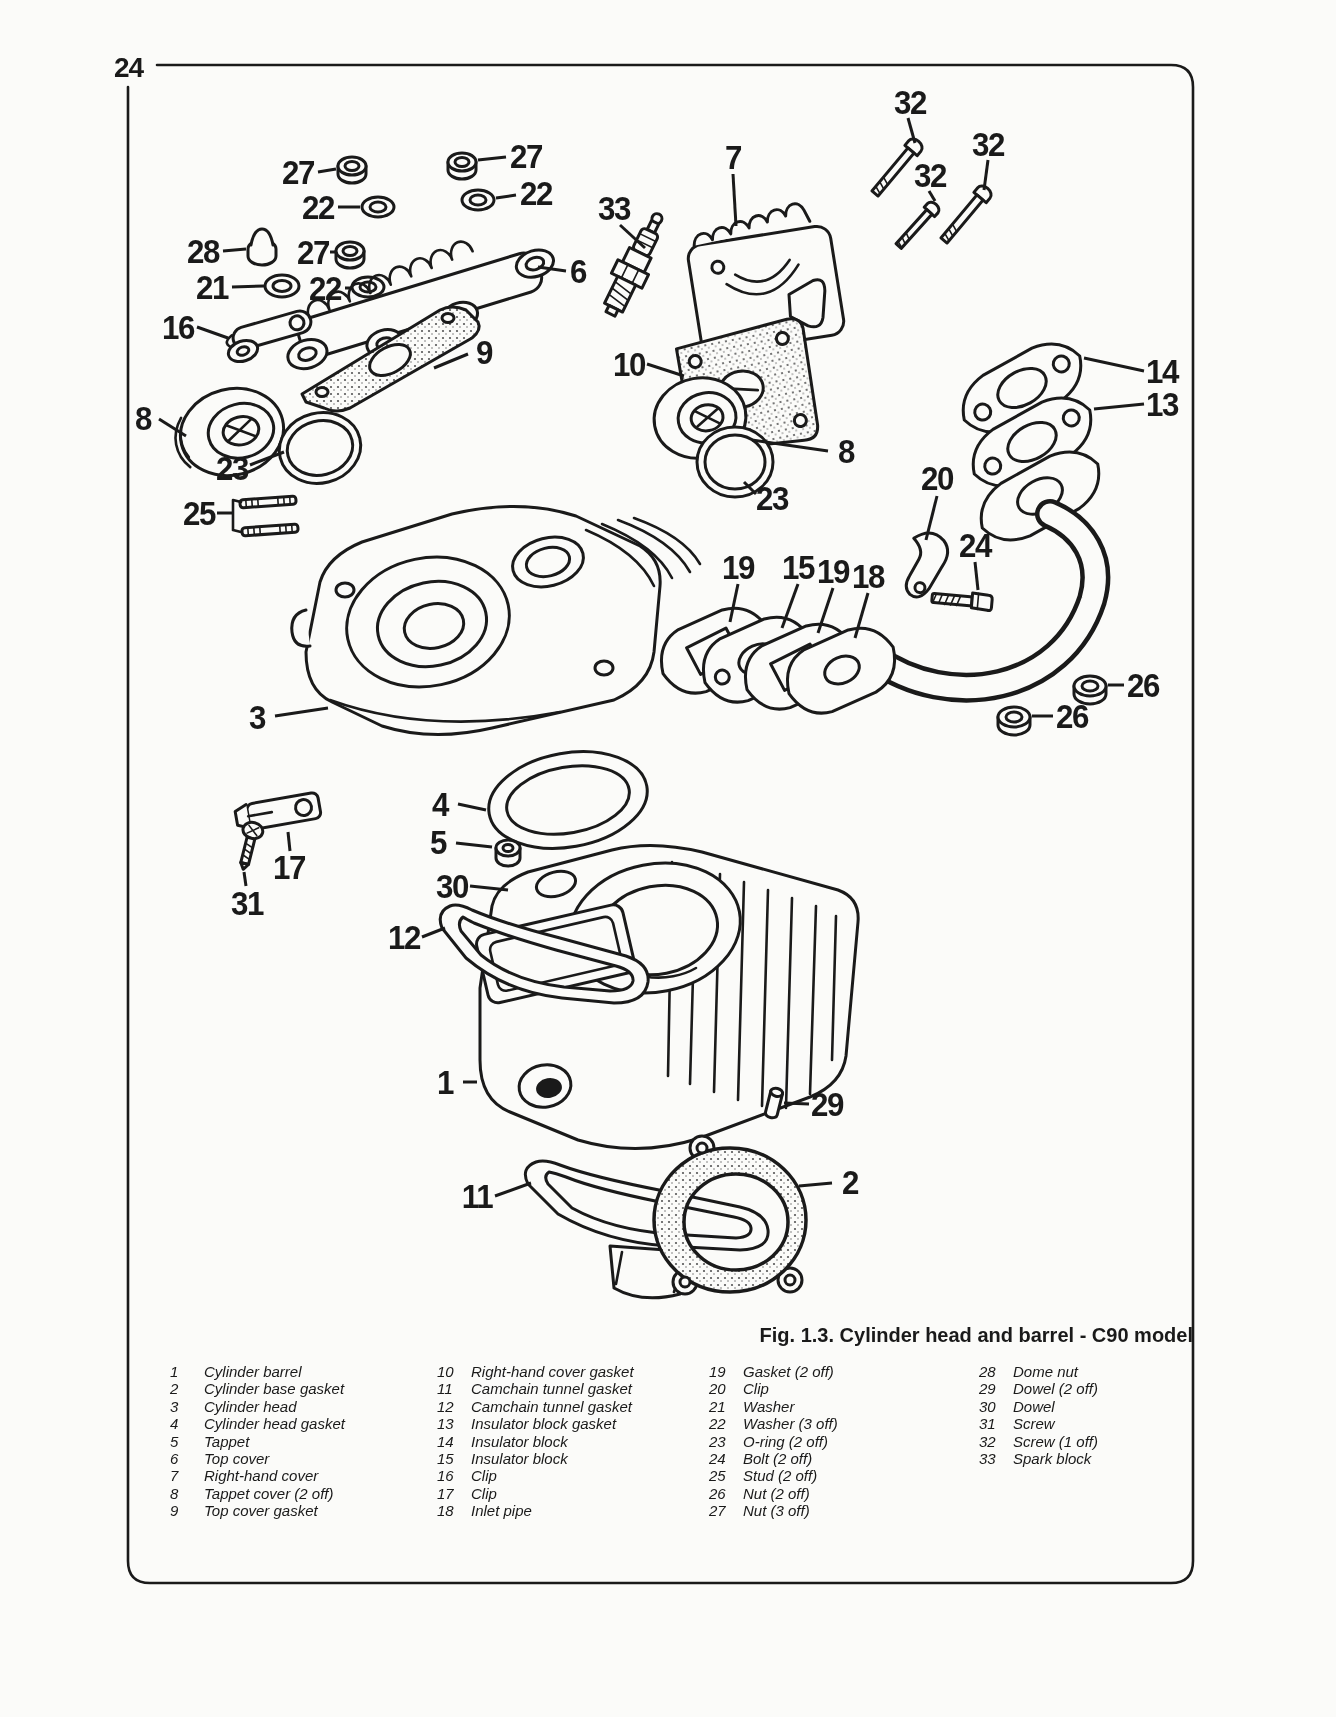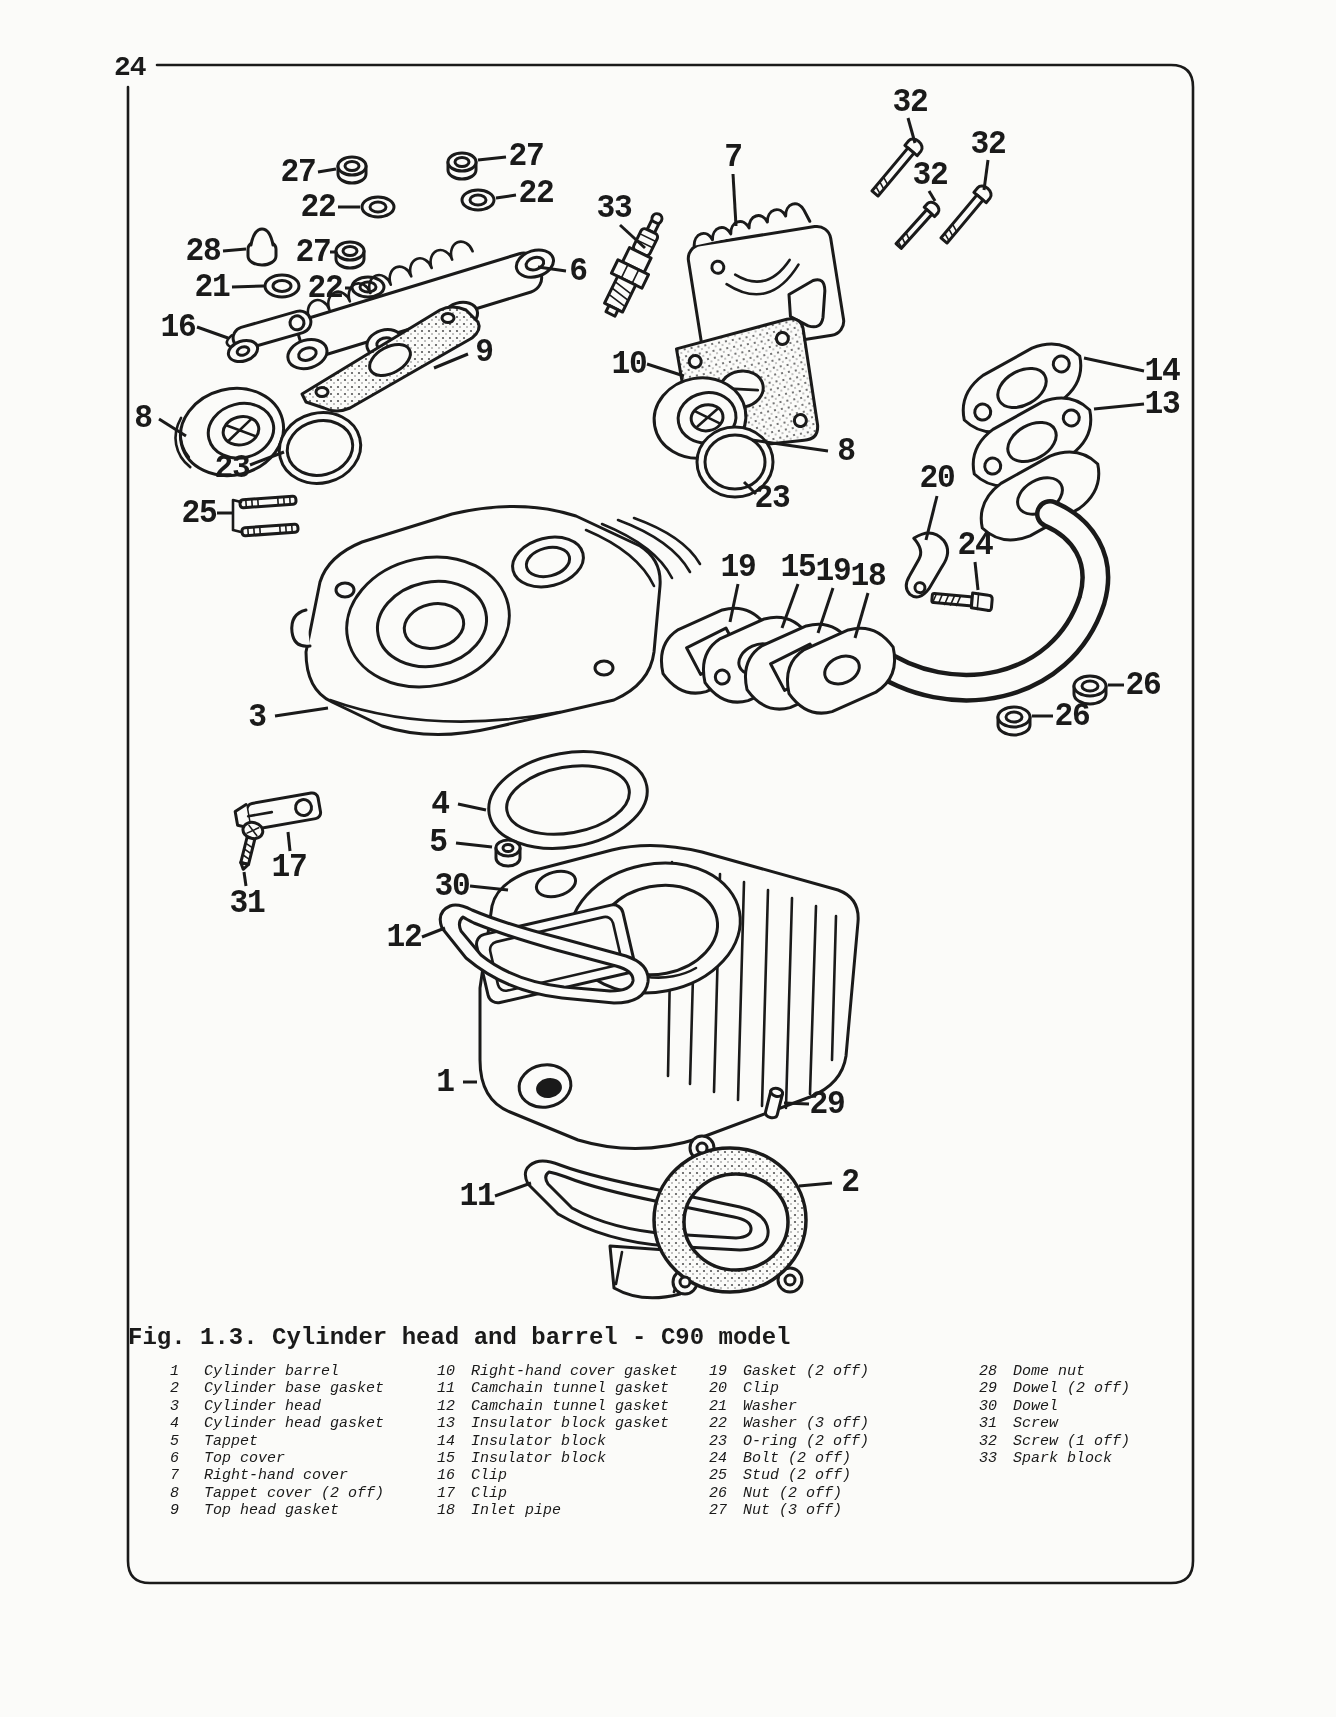--- a/index.html
+++ b/index.html
@@ -1,27 +1,27 @@
 <!DOCTYPE html>
 <html><head>
 <meta charset="utf-8">
 <style>
   html,body{margin:0;padding:0;background:#e8e8e4;}
   .page{position:relative;width:1336px;height:1717px;background:#fbfbf9;
-        font-family:Liberation Mono, monospace;color:#1a1a1a;overflow:hidden;}
+        font-family:Liberation Sans, sans-serif;color:#1a1a1a;overflow:hidden;}
   .page-number{position:absolute;left:114px;top:52px;font-size:28px;font-weight:700;letter-spacing:-1px;}
   svg.diagram{position:absolute;left:0;top:0;}
   .p{fill:#fbfbf9;stroke:#1a1a1a;stroke-width:3;stroke-linejoin:round;stroke-linecap:round}
   .ln{fill:none;stroke:#1a1a1a;stroke-width:2.6;stroke-linejoin:round;stroke-linecap:round}
   .thin{stroke-width:1.6}
   .leader{stroke:#1a1a1a;stroke-width:3;}
   .callout{position:absolute;transform:translate(-50%,-50%) scaleX(.92);font-size:34px;font-weight:700;
            letter-spacing:-1.5px;white-space:nowrap;line-height:1;}
-  .caption{position:absolute;left:128px;top:1324px;width:1065px;text-align:left;
-           font-size:24px;font-weight:700;letter-spacing:0;}
+  .caption{position:absolute;left:128px;top:1324px;width:1065px;text-align:right;
+           font-size:20px;font-weight:700;letter-spacing:0;}
   .legend-col{position:absolute;top:1363px;font-size:15px;font-style:italic;line-height:17.4px;white-space:nowrap;}
   .legend-row{display:flex;}
   .legend-no{flex:0 0 auto;width:34px;}
 </style>
 </head>
 <body>
 
 <div class="page">
 
   <div class="page-number">24</div>
@@ -459,21 +459,21 @@
         <div class="legend-row">
           <span class="legend-no">7</span>
           <span>Right-hand cover</span>
         </div>
         <div class="legend-row">
           <span class="legend-no">8</span>
           <span>Tappet cover (2 off)</span>
         </div>
         <div class="legend-row">
           <span class="legend-no">9</span>
-          <span>Top head gasket</span>
+          <span>Top cover gasket</span>
         </div>
       </div>
       <div class="legend-col" style="left: 437px;">
         <div class="legend-row">
           <span class="legend-no">10</span>
           <span>Right-hand cover gasket</span>
         </div>
         <div class="legend-row">
           <span class="legend-no">11</span>
           <span>Camchain tunnel gasket</span>

